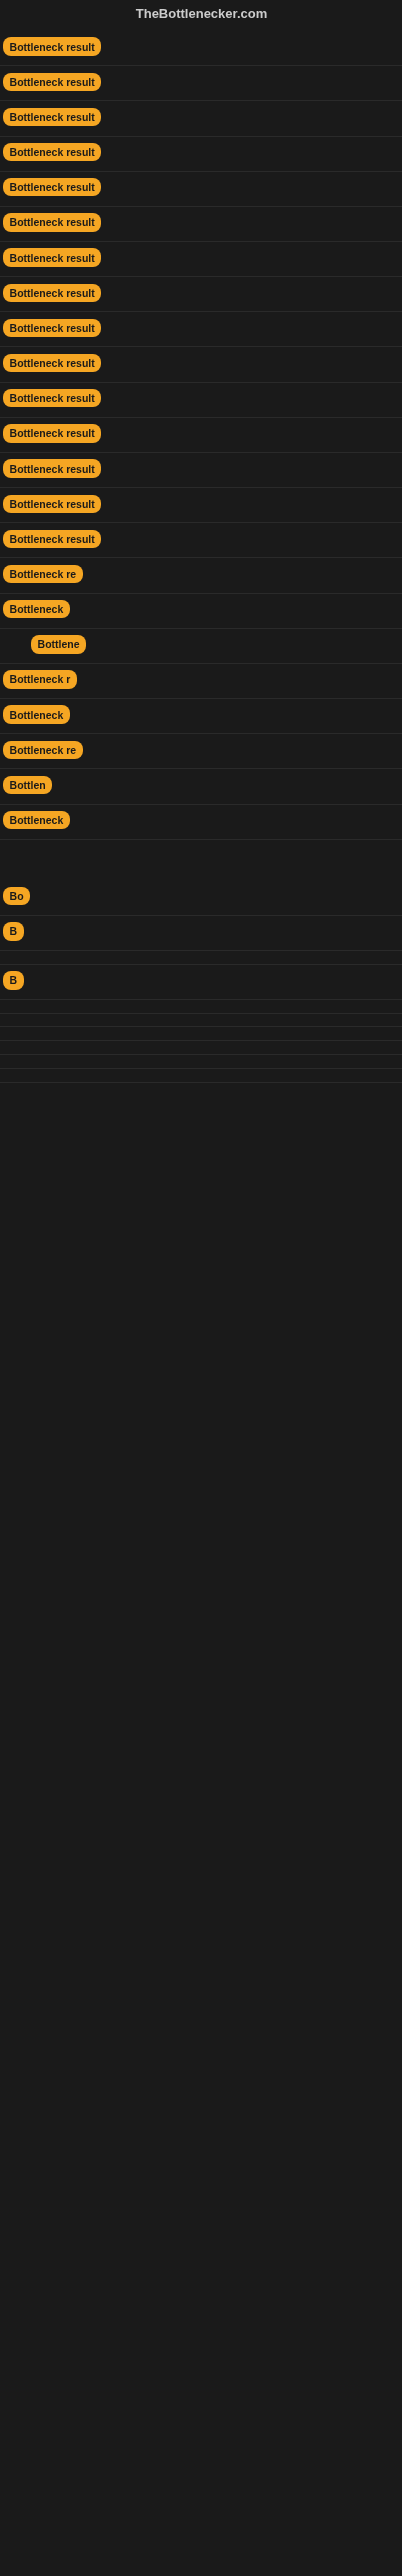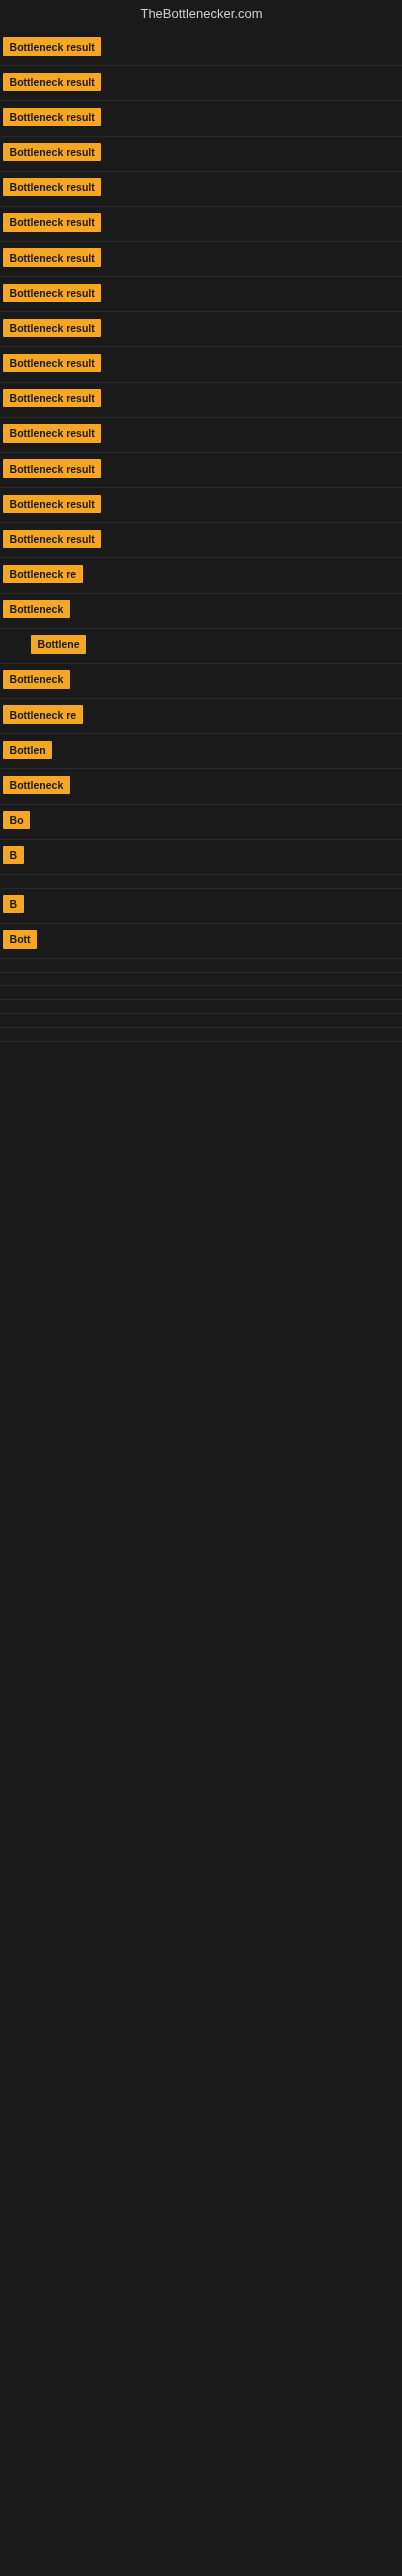--- a/index.html
+++ b/index.html
@@ -14,31 +14,31 @@
       background-color: #1a1a1a;
       font-family: Arial, sans-serif;
       position: relative;
     }
 
     .site-title {
       text-align: center;
       color: #cccccc;
       font-size: 13px;
       padding: 6.4px 0 9.7px 0;
-      font-weight: normal;
+      font-weight: bold;
     }
 
     .bottleneck-badge {
       display: inline-block;
       background-color: #f5a623;
       color: #1a1a1a;
       font-size: 10.5px;
       font-weight: bold;
       padding: 3.2px 6.4px;
-      border-radius: 1px;
+      border-radius: 8px;
       white-space: nowrap;
       overflow: hidden;
     }
 
     .row {
       padding: 6.4px 3.2px;
       border-bottom: 0.8px solid #2a2a2a;
     }
   </style>
 </head>
@@ -58,29 +58,29 @@
     <div class="row"><span class="bottleneck-badge" style="max-width: 135px;">Bottleneck result</span></div>
     <div class="row"><span class="bottleneck-badge" style="max-width: 135px;">Bottleneck result</span></div>
     <div class="row"><span class="bottleneck-badge" style="max-width: 135px;">Bottleneck result</span></div>
     <div class="row"><span class="bottleneck-badge" style="max-width: 135px;">Bottleneck result</span></div>
     <div class="row"><span class="bottleneck-badge" style="max-width: 135px;">Bottleneck result</span></div>
     <div class="row"><span class="bottleneck-badge" style="max-width: 135px;">Bottleneck result</span></div>
     <div class="row"><span class="bottleneck-badge" style="max-width: 135px;">Bottleneck result</span></div>
     <div class="row"><span class="bottleneck-badge" style="max-width: 105px;">Bottleneck re</span></div>
     <div class="row"><span class="bottleneck-badge" style="max-width: 87px;">Bottleneck</span></div>
     <div class="row"><span class="bottleneck-badge" style="max-width: 72px; margin-left: 28px;">Bottlene</span></div>
+    <div class="row"><span class="bottleneck-badge" style="max-width: 95px;">Bottleneck r</span></div>
     <div class="row"><span class="bottleneck-badge" style="max-width: 82px;">Bottleneck</span></div>
     <div class="row"><span class="bottleneck-badge" style="max-width: 101px;">Bottleneck re</span></div>
     <div class="row"><span class="bottleneck-badge" style="max-width: 68px;">Bottlen</span></div>
     <div class="row"><span class="bottleneck-badge" style="max-width: 84px;">Bottleneck</span></div>
-    <div class="row"><span class="bottleneck-badge" style="max-width: 39px;">Bo</span></div>
+    <div class="row"><span class="bottleneck-badge" style="max-width: 39px; margin-top: 41px;">Bo</span></div>
     <div class="row"><span class="bottleneck-badge" style="max-width: 27px;">B</span></div>
     <div class="row"></div>
     <div class="row"><span class="bottleneck-badge" style="max-width: 24px;">B</span></div>
-    <div class="row"><span class="bottleneck-badge" style="max-width: 47px;">Bott</span></div>
     <div class="row"></div>
     <div class="row"></div>
     <div class="row"></div>
     <div class="row"></div>
     <div class="row"></div>
     <div class="row"></div>
   </div>
 
 
 </body></html>

